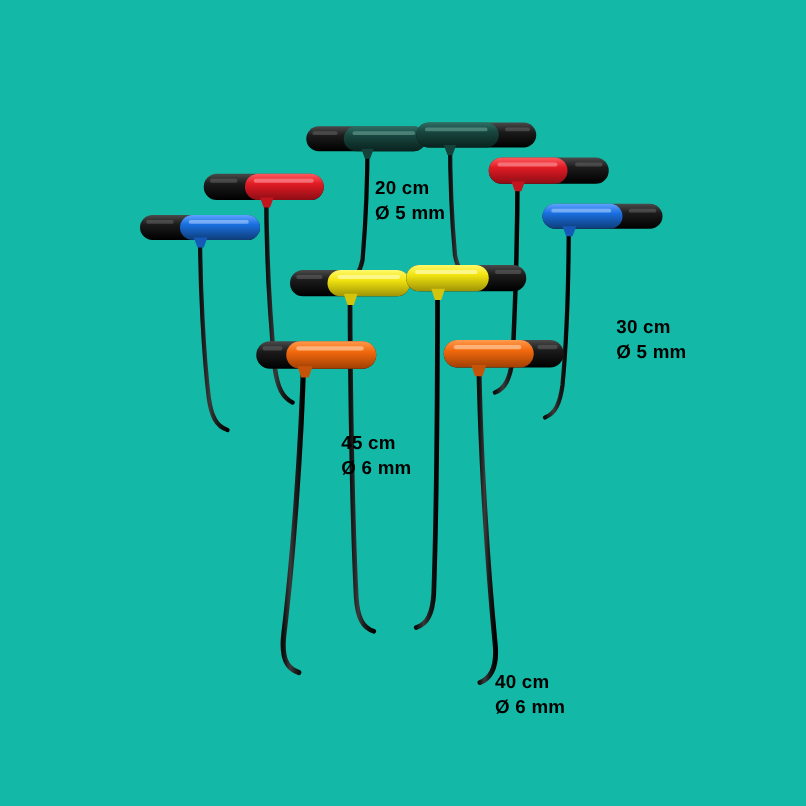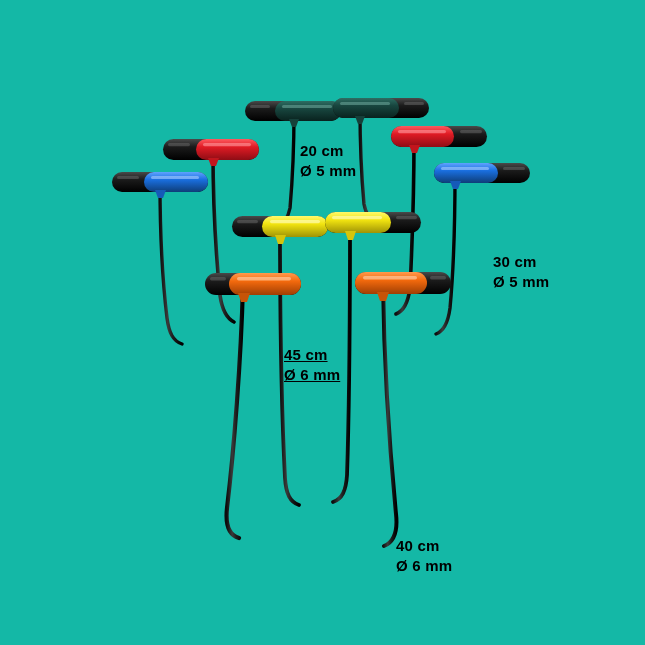--- a/index.html
+++ b/index.html
@@ -199,21 +199,21 @@
   <div class="spec-label" style="left:300px; top:141px;">
     <span class="len">20 cm</span>
     <span class="dia">Ø 5 mm</span>
   </div>
 
   <div class="spec-label" style="left:493px; top:204px;margin-top:48px;">
     <span class="len">30 cm</span>
     <span class="dia">Ø 5 mm</span>
   </div>
 
-  <div class="spec-label" style="left:284px; top:345px;text-decoration:underline;">
+  <div class="spec-label" style="left:273px; top:345px;">
     <span class="len">45 cm</span>
     <span class="dia">Ø 6 mm</span>
   </div>
 
 
   <div class="spec-label" style="left:396px; top:536px;">
     <span class="len">40 cm</span>
     <span class="dia">Ø 6 mm</span>
   </div>
 

